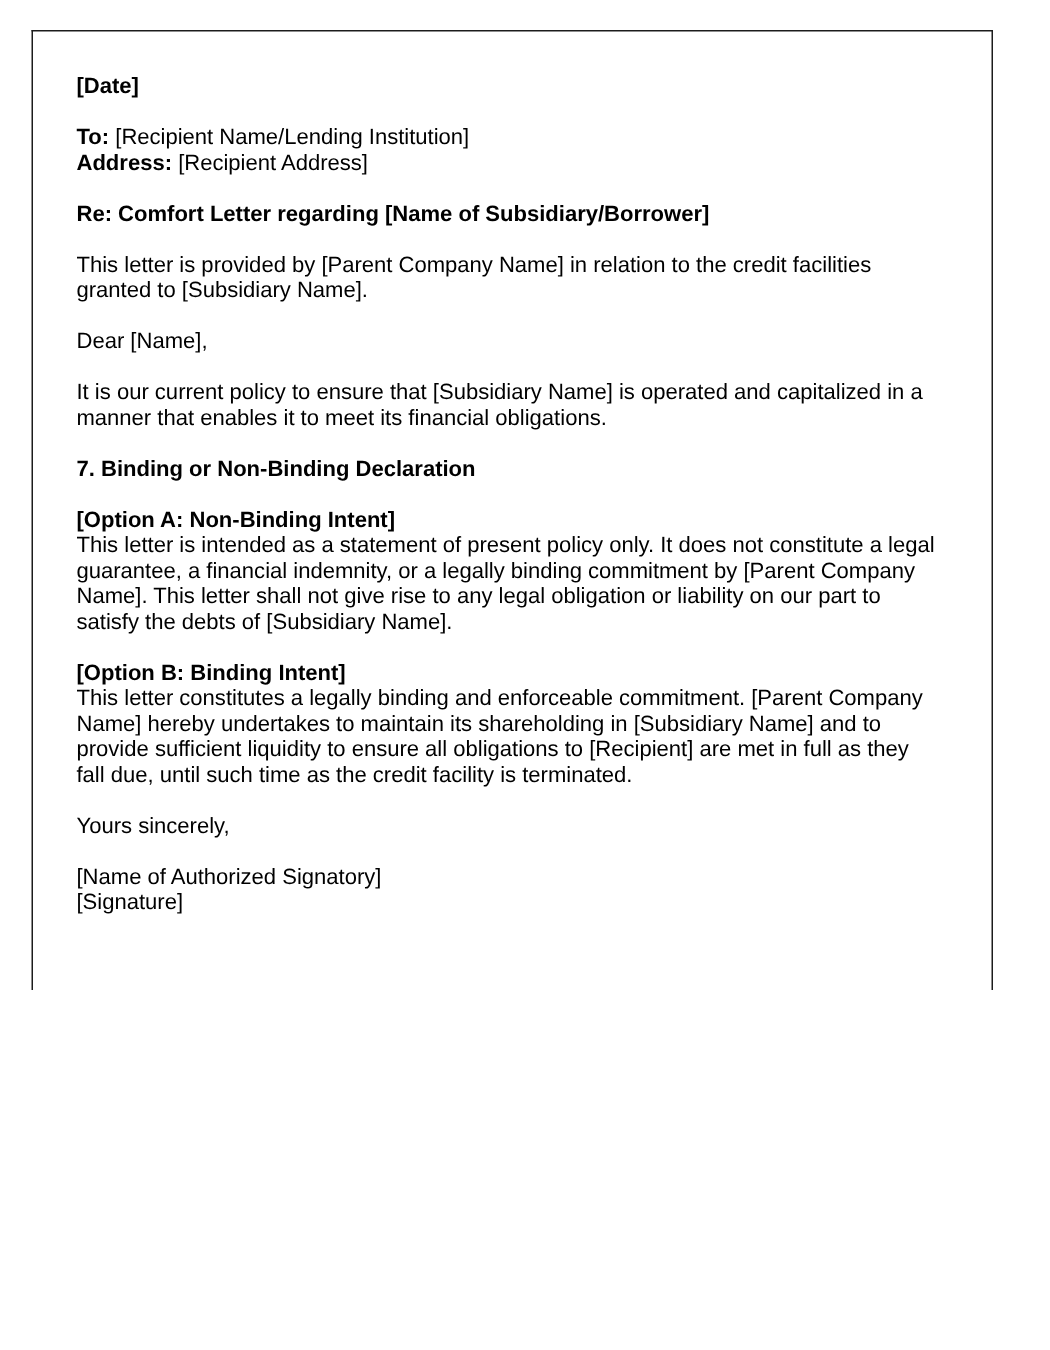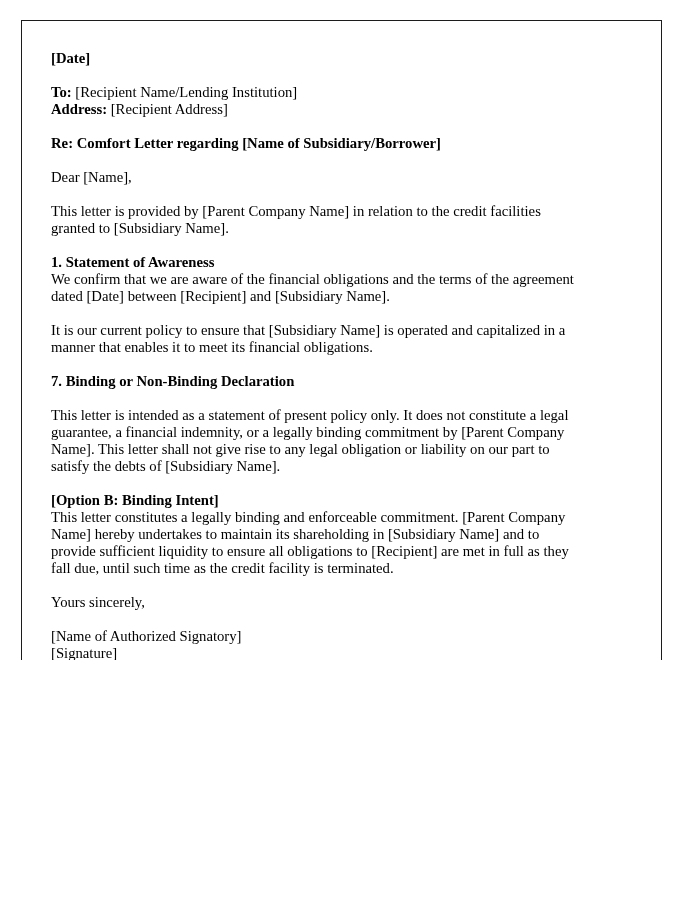--- a/index.html
+++ b/index.html
@@ -6,21 +6,21 @@
     margin: 0;
     padding: 0;
     background: #ffffff;
   }
   .canvas {
     position: relative;
     width: 700px;
     height: 660px;
     background: #ffffff;
     overflow: hidden;
-    font-family: Liberation Serif, serif;
+    font-family: Liberation Sans, sans-serif;
     color: #000000;
   }
   .frame {
     position: absolute;
     left: 21px;
     top: 20px;
     width: 641px;
     height: 781px;
     box-sizing: border-box;
     border: 1px solid #1c1c1c;
@@ -51,41 +51,37 @@
 
       <p class="para b">[Date]</p>
 
       <div class="para">
         <div><span class="b">To:</span> <span>[Recipient Name/Lending Institution]</span></div>
         <div><span class="b">Address:</span> <span>[Recipient Address]</span></div>
       </div>
 
       <p class="para b">Re: Comfort Letter regarding [Name of Subsidiary/Borrower]</p>
 
-      <p class="para">Dear [Name],</p>
-
       <p class="para wrap">This letter is provided by [Parent Company Name] in relation to the credit facilities
 granted to [Subsidiary Name].</p>
 
-      <div class="para">
-        <div class="b">1. Statement of Awareness</div>
-        <div class="wrap">We confirm that we are aware of the financial obligations and the terms of the agreement
-dated [Date] between [Recipient] and [Subsidiary Name].</div>
-      </div>
+      <p class="para">Dear [Name],</p>
+
 
       <div class="para">
         <div class="wrap">It is our current policy to ensure that [Subsidiary Name] is operated and capitalized in a
 manner that enables it to meet its financial obligations.</div>
       </div>
 
       <div class="para">
         <div class="b">7. Binding or Non-Binding Declaration</div>
       </div>
 
       <div class="para">
+        <div class="b">[Option A: Non-Binding Intent]</div>
         <div class="wrap">This letter is intended as a statement of present policy only. It does not constitute a legal
 guarantee, a financial indemnity, or a legally binding commitment by [Parent Company
 Name]. This letter shall not give rise to any legal obligation or liability on our part to
 satisfy the debts of [Subsidiary Name].</div>
       </div>
 
       <div class="para">
         <div class="b">[Option B: Binding Intent]</div>
         <div class="wrap">This letter constitutes a legally binding and enforceable commitment. [Parent Company
 Name] hereby undertakes to maintain its shareholding in [Subsidiary Name] and to

